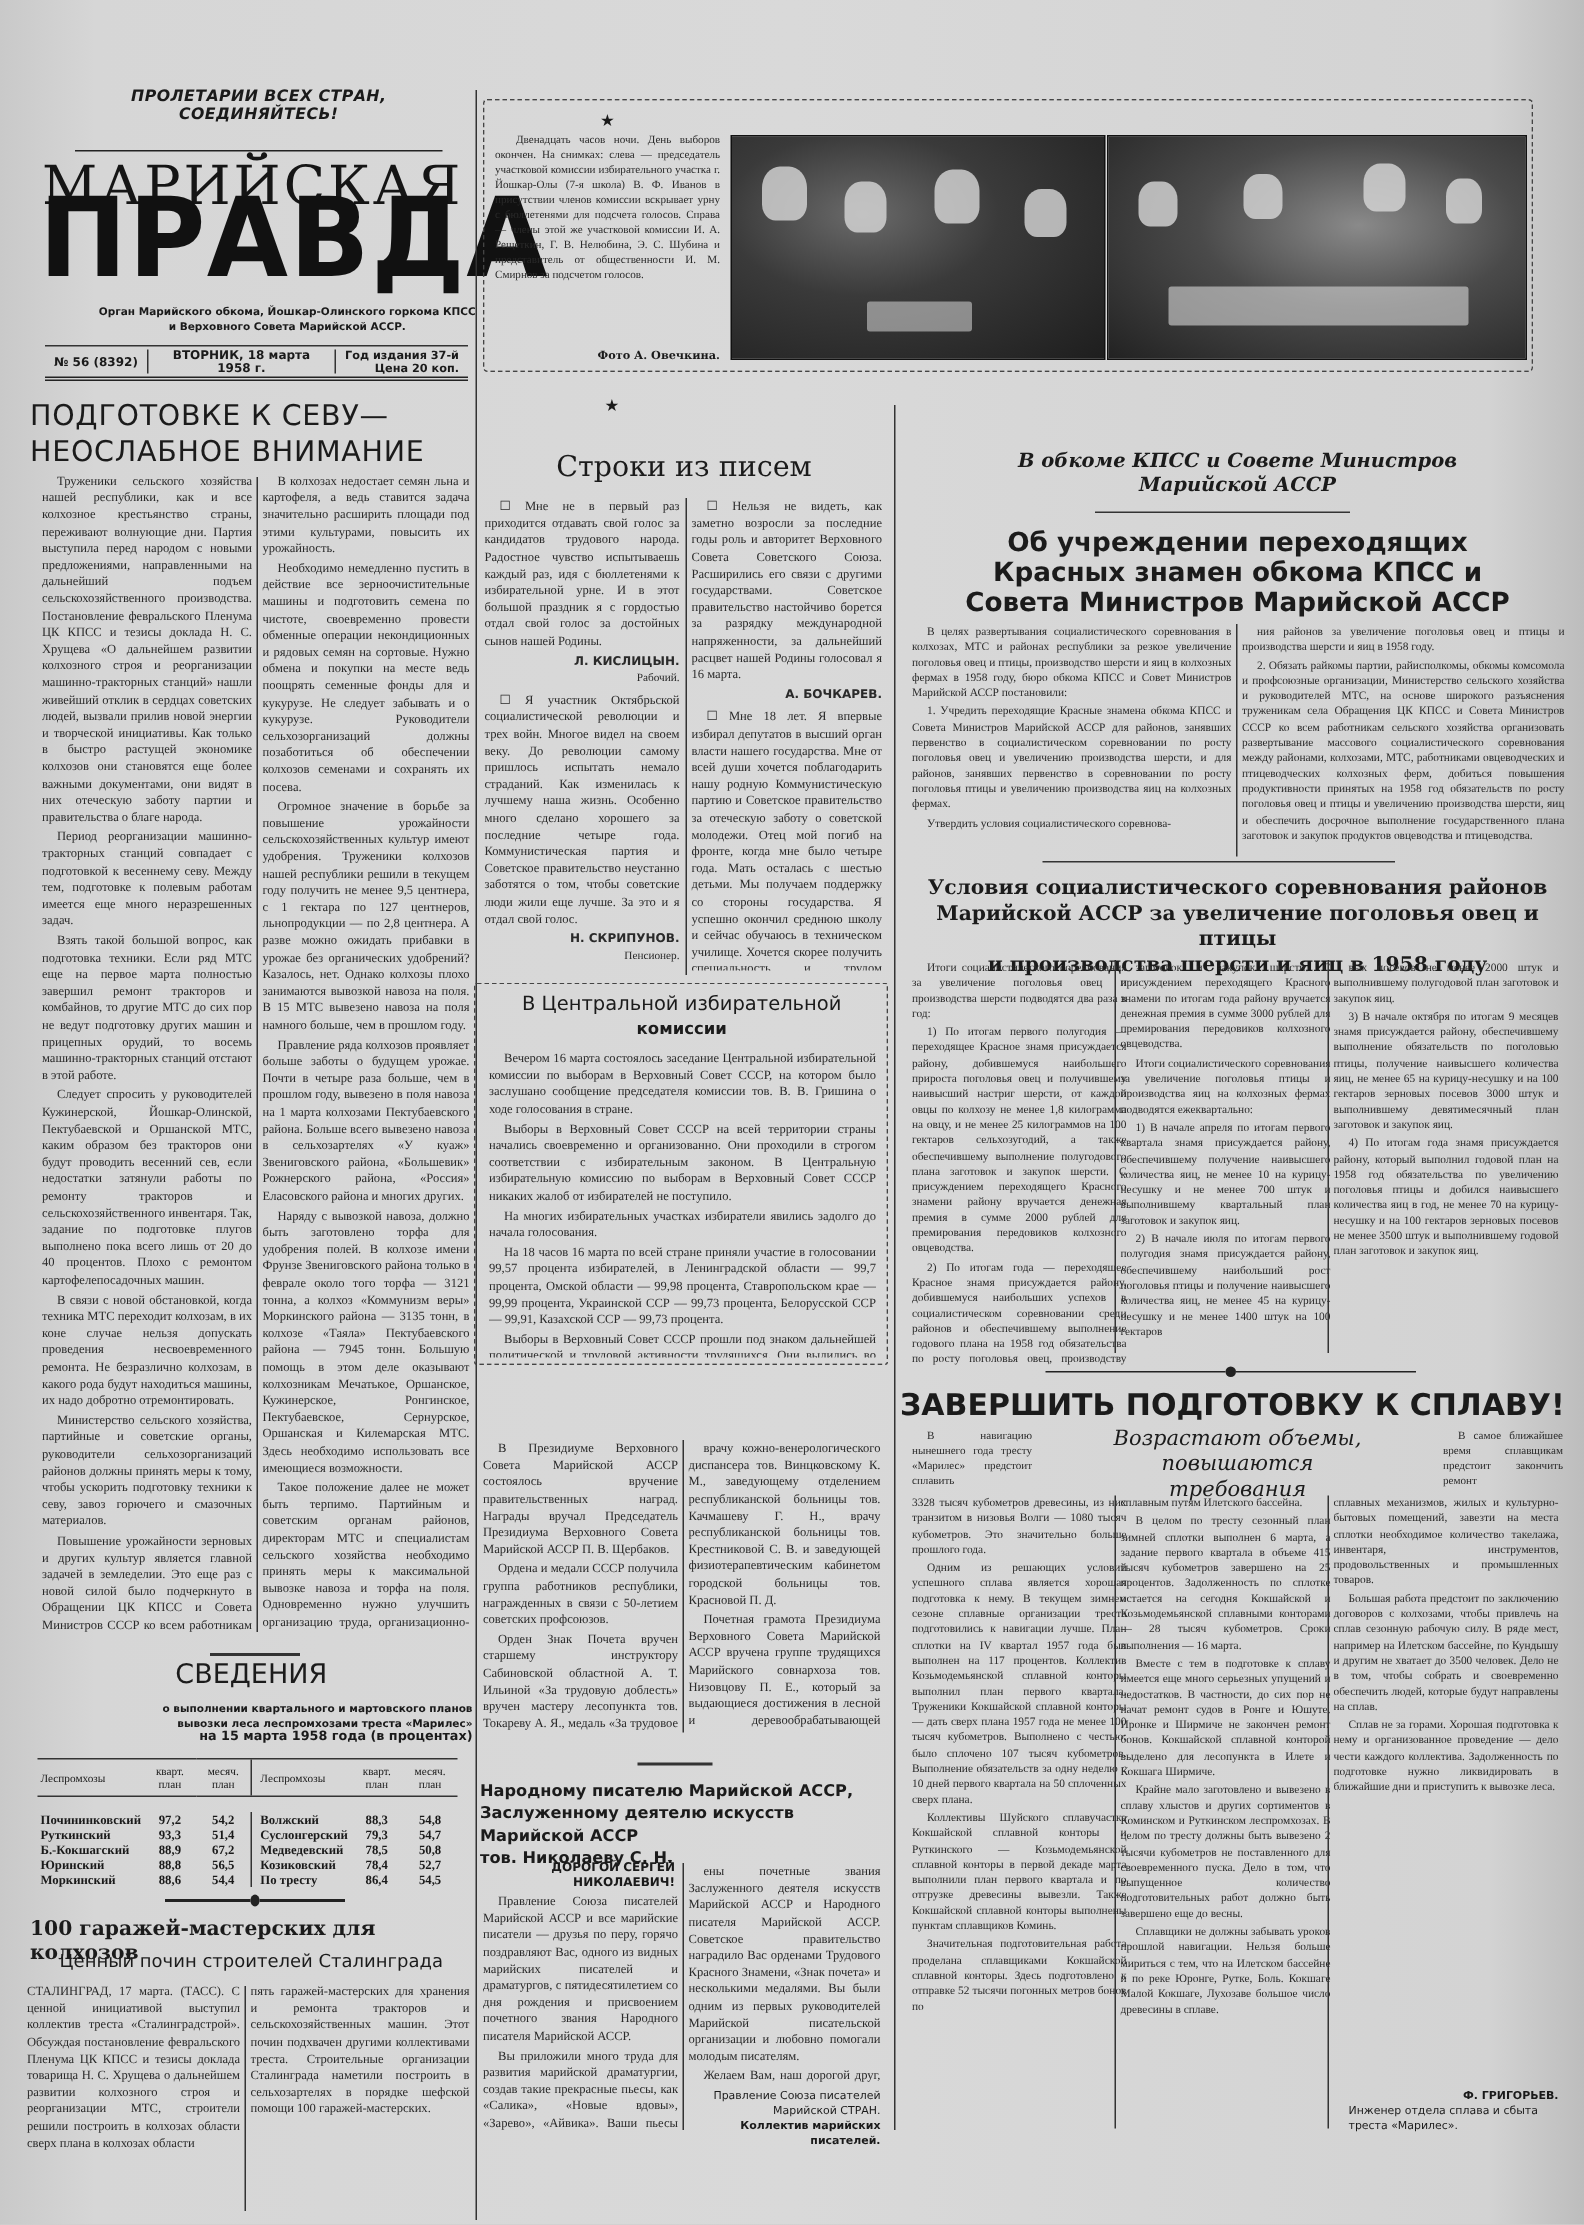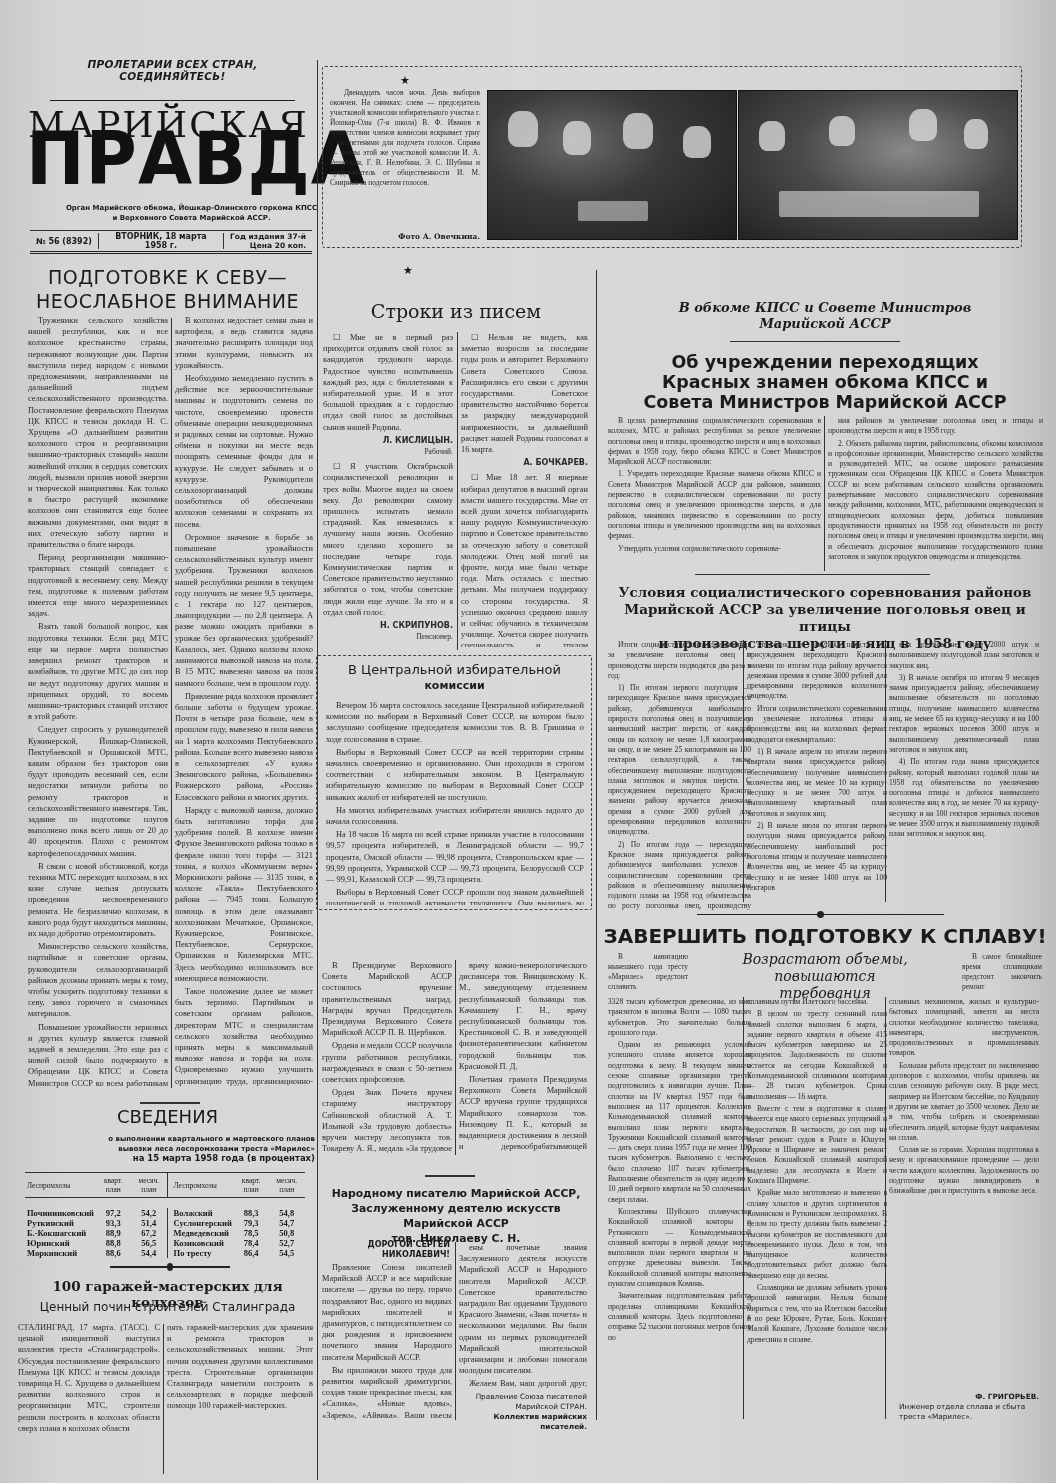--- a/index.html
+++ b/index.html
@@ -22,21 +22,21 @@
   .issue-bar .sep { width: 1px; height: 16px; background: #333; }
 
   
   .photo-frame { left: 322px; top: 66px; width: 700px; height: 182px; border: 1.5px dashed #444; border-radius: 3px; }
   .caption { left: 330px; top: 76px; width: 150px; font-size: 7.4px; line-height: 10px; text-indent: 14px; }
   .photo { background: radial-gradient(ellipse at 35% 35%, #6a6a6a 0%, #3a3a3a 40%, #1e1e1e 100%); border: 1px solid #111; }
   .photo .shape { position: absolute; background: #d8d8d8; opacity: 0.8; border-radius: 40% 40% 30% 30%; }
   .star { font-size: 11px; text-align: center; }
 
   
-  .h-big { font-family: "DejaVu Sans", sans-serif; font-weight: bold; text-align: center; color: #1b1b1b; }
+  .h-big { font-family: "DejaVu Sans", sans-serif; font-weight: bold; color: #1b1b1b; }
   .h-light { font-family: "DejaVu Sans", sans-serif; text-align: center; color: #1b1b1b; }
   .h-ital { font-family: "DejaVu Serif", serif; font-style: italic; font-weight: bold; text-align: center; color: #1b1b1b; }
   .sign { font-family: "DejaVu Sans", sans-serif; font-weight: bold; font-size: 8px; text-align: right; text-indent: 0; }
   .sub-sign { font-size: 7.5px; text-align: right; text-indent: 0; }
 
   .wavy { border: 1.5px dashed #444; border-radius: 2px; }
 
   table.sved { border-collapse: collapse; font-family: "Liberation Serif", serif; font-size: 8.5px; width: 100%; }
   table.sved th { font-weight: normal; font-size: 7.5px; text-align: left; padding: 3px 2px; border-top: 1.5px solid #333; border-bottom: 1.5px solid #333; }
   table.sved td { padding: 0 2px; line-height: 10px; font-weight: bold; }

